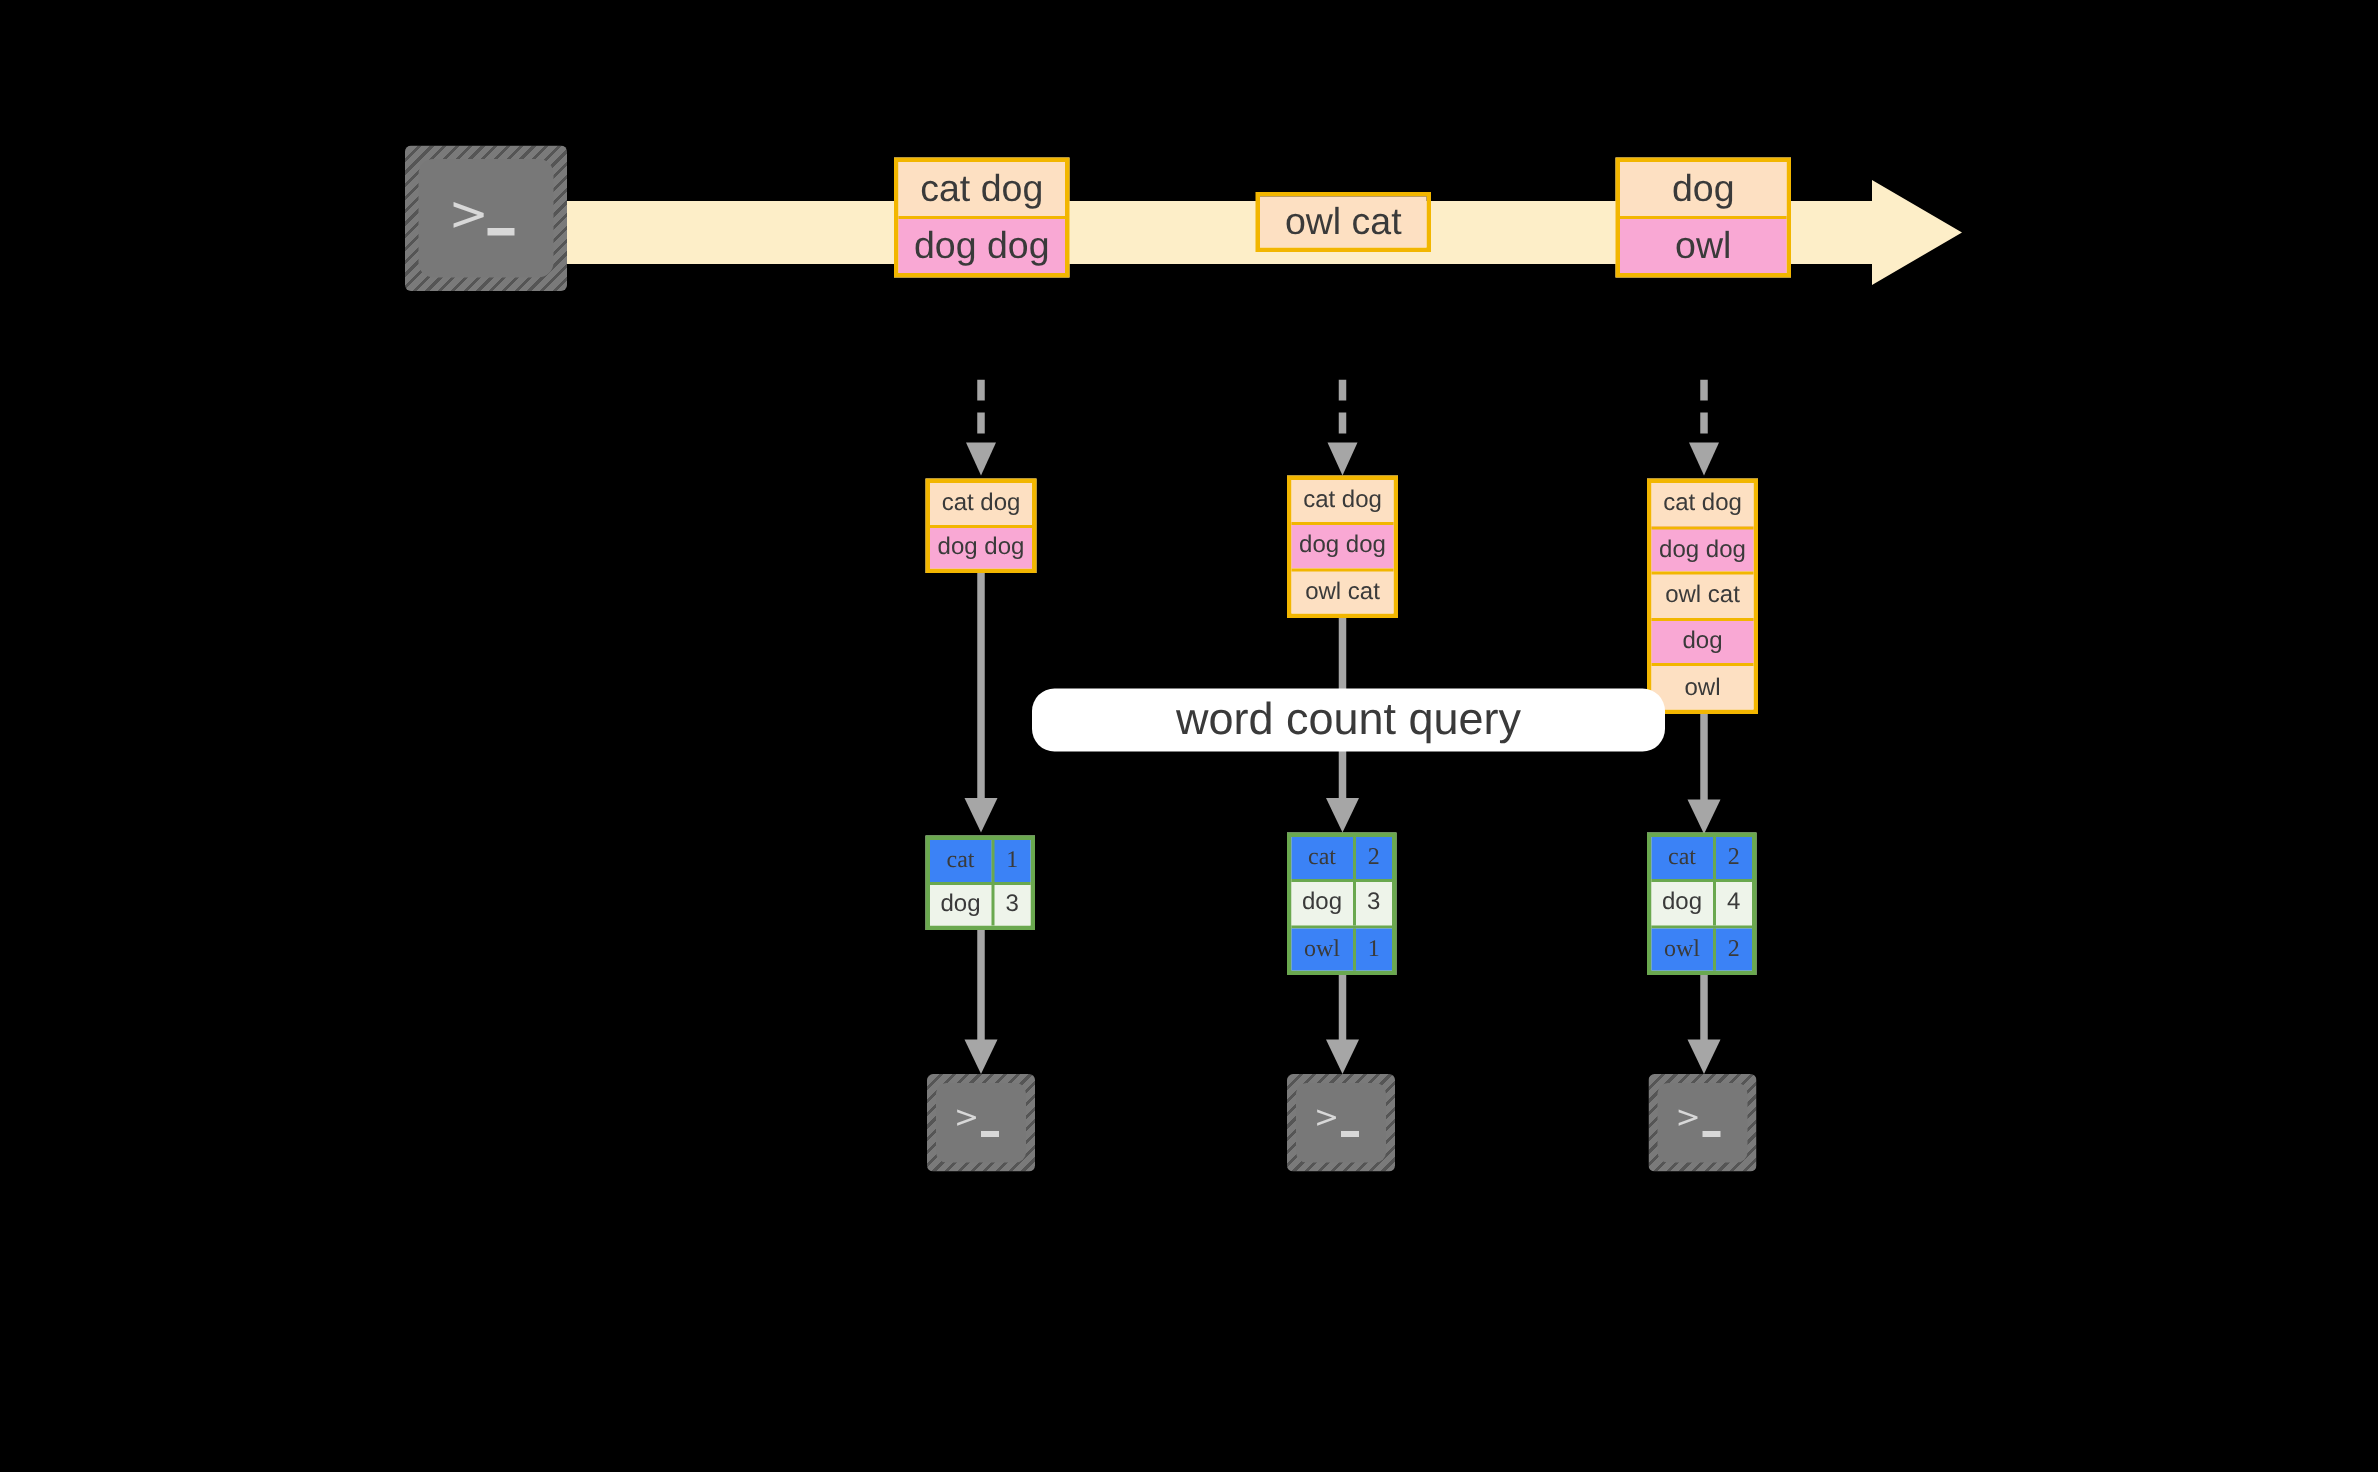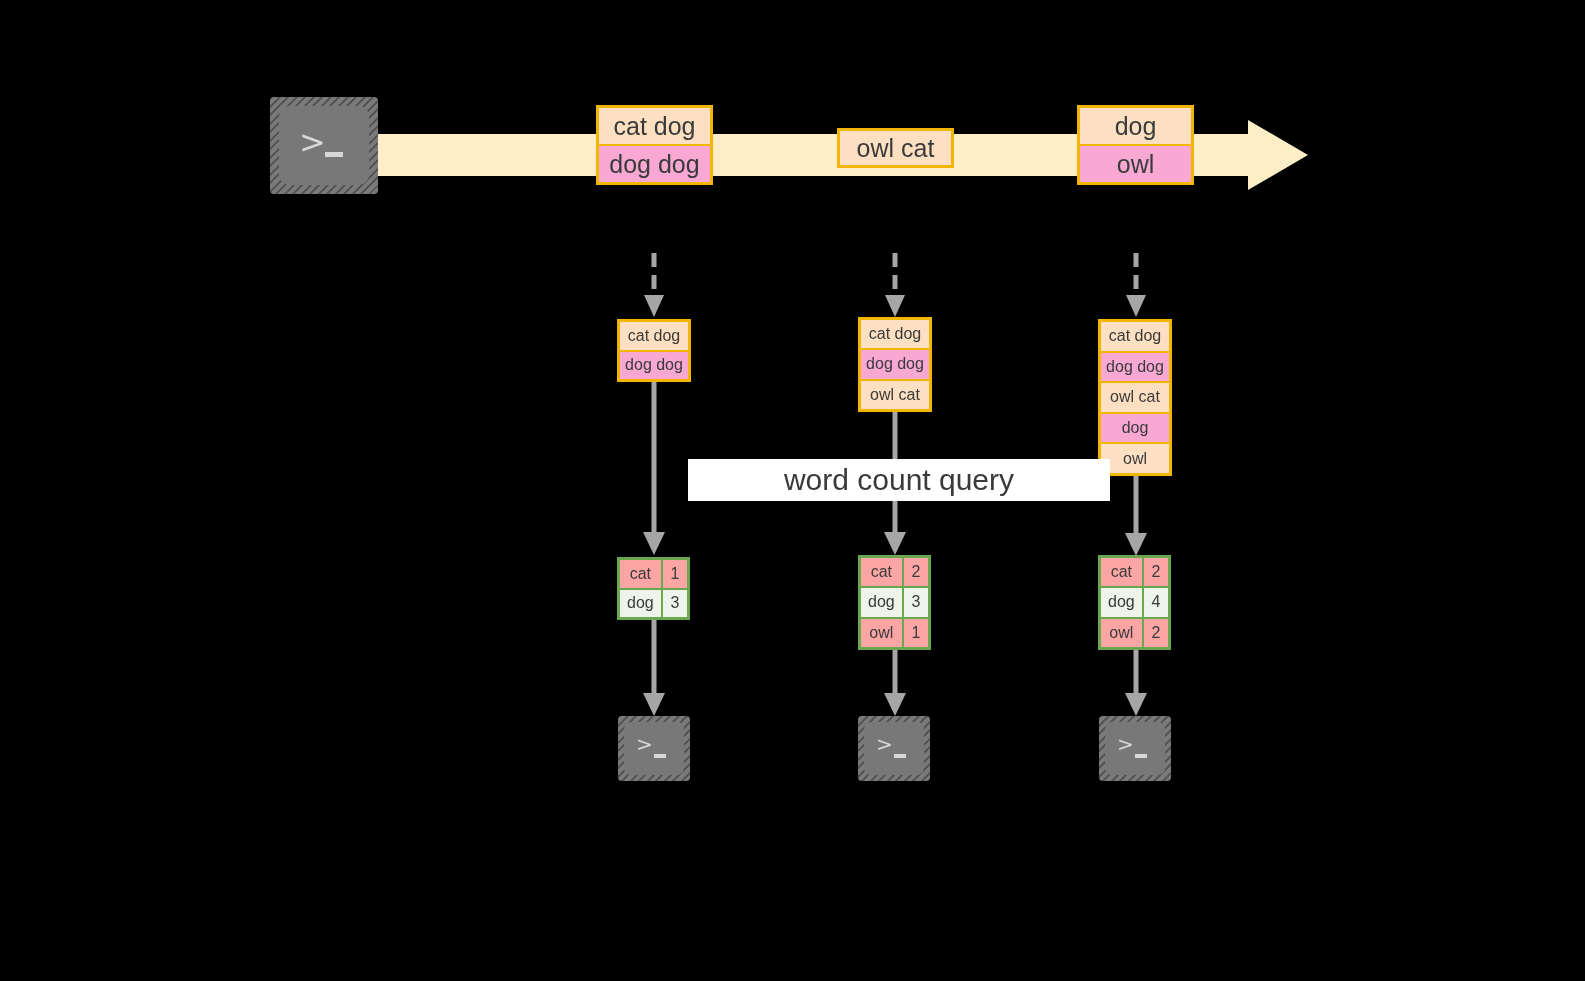--- a/index.html
+++ b/index.html
@@ -107,39 +107,40 @@
   .restable .tcell {
     display: flex;
     align-items: center;
     justify-content: center;
     font-size: 16px;
     box-sizing: border-box;
     color: #3a3a3a;
   }
   .restable .tcell.key { width: 47px; }
   .restable .tcell.val { width: 30px; border-left: 2px solid #6aa84f; }
-  .restable .trow.dark .tcell { background: #fca5a5; }
+  .restable .trow.dark .tcell { background: #3b82f6; font-family: Liberation Serif, serif; }
   .restable .trow.light .tcell { background: #eef4ea; }
 
   
   .conn {
     position: absolute;
   }
   .conn svg { display: block; }
 
   
   .queryband {
     position: absolute;
     background: #ffffff;
     display: flex;
     align-items: center;
     justify-content: center;
     font-size: 30px;
     color: #3a3a3a;
     white-space: nowrap;
+    border-radius: 15px;
   }
 </style>
 </head>
 <body>
 
 <div id="stage">
 
   <div class="stream" style="left:368px; top:120px; width:940px; height:70px;">
     <svg width="940" height="70" viewBox="0 0 940 70">
       <path d="M0,14 L880,14 L880,0 L940,35 L880,70 L880,56 L0,56 Z" fill="#fdeec8"></path>

